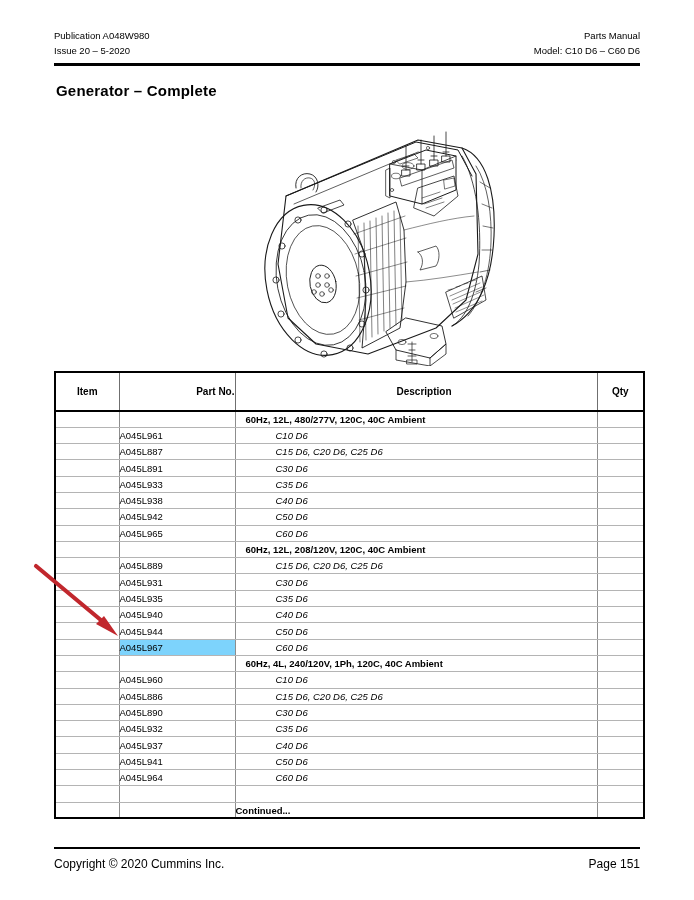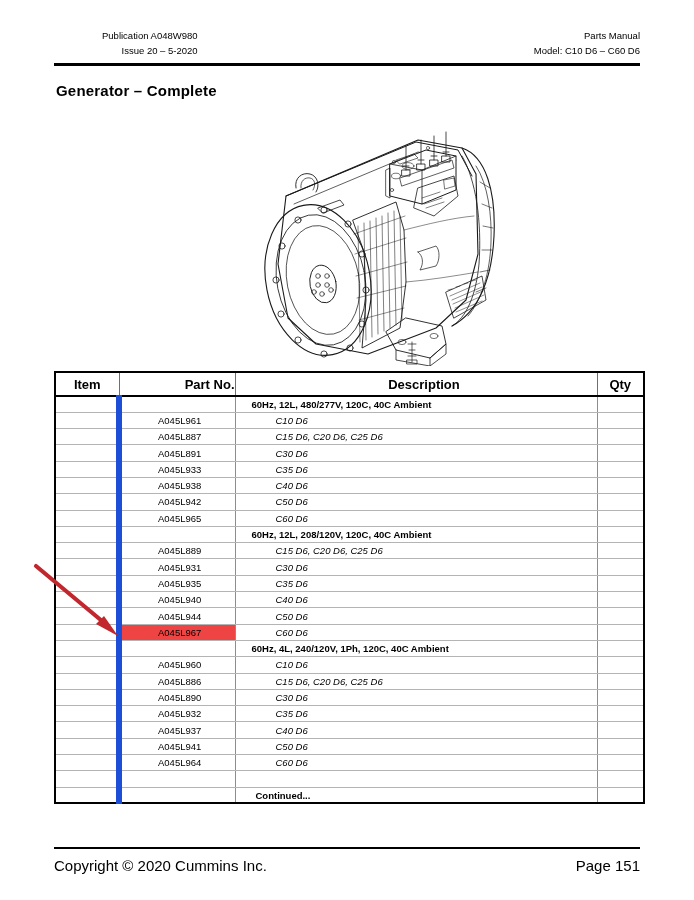--- a/index.html
+++ b/index.html
@@ -28,21 +28,21 @@
   .page-header {
     position: absolute;
     left: 54px;
     top: 28px;
     width: 586px;
     display: flex;
     justify-content: space-between;
     font-size: 9.5px;
     line-height: 15px;
   }
-  .hdr-col-left { text-align: right; margin-left: 48px; }
+  .hdr-col-left { text-align: left; }
   .hdr-col-right { text-align: right; }
   .hdr-line { display: block; white-space: nowrap; }
 
   .header-rule {
     position: absolute;
     left: 54px;
     top: 63px;
     width: 586px;
     height: 2.5px;
     background: #000;
@@ -96,62 +96,62 @@
   
   table.parts {
     border: 2px solid #000;
   }
   table.parts thead th {
     border-top: none;
     border-bottom: 2px solid #000;
     border-left: 1px solid #6f6f6f;
     border-right: 1px solid #6f6f6f;
     font-weight: bold;
-    font-size: 13px;
-    height: 24px;
+    font-size: 10px;
+    height: 39px;
     text-align: center;
   }
   table.parts thead th:first-child { border-left: none; }
   table.parts thead th:last-child  { border-right: none; }
 
   table.parts tbody td { border-left: 1px solid #8d8d8d; border-right: 1px solid #8d8d8d; border-top: 1px solid #b4b4b4; border-bottom: 1px solid #b4b4b4; }
   table.parts tbody td:first-child { border-left: none; }
   table.parts tbody td:last-child  { border-right: none; }
 
   
-  table.parts tbody td.cell-part { border-left: 6px solid #1d4ed8; padding-left: 36px; }
+  table.parts tbody td.cell-part { border-left: 1px solid #1d4ed8; }
   table.parts tbody td.cell-desc { border-left: 1.6px solid #3a3a3a; }
   table.parts tbody td.cell-qty  { border-left: 1px solid #5a5a5a; }
   table.parts thead th.th-part { border-left: 1px solid #3a3a3a; text-align: right; }
   table.parts thead th.th-desc { border-left: 1.6px solid #000; padding-left: 16px; }
   table.parts thead th.th-qty  { border-left: 1px solid #3a3a3a; }
 
   td.cell-item { }
   td.cell-part { padding-left: 8px; }
   td.cell-desc { padding-left: 8px; }
   td.cell-qty  { }
 
   
   tr.group-row td {
     border-top: 2px solid #545454;
     border-bottom: 1px solid #9a9a9a;
   }
   tr.group-row td.cell-desc {
     font-weight: bold;
-    padding-left: 16px;
+    padding-left: 10px;
   }
   
   tr.part-row td.cell-desc { padding-left: 40px; font-style: italic; }
 
   tr.continued-row td {
     border-top: 2px solid #545454;
   }
   tr.continued-row td.cell-desc {
     font-weight: bold;
-    padding-left: 20px;
+    padding-left: 0;
   }
   tr.blank-row td { }
 
   
   td.cell-part.is-highlighted {
     background: #cfe0ef;
   }
 
   
   .annotation-arrow {
@@ -173,21 +173,21 @@
     height: 2.2px;
     background: #000;
   }
   .page-footer {
     position: absolute;
     left: 54px;
     top: 857px;
     width: 586px;
     display: flex;
     justify-content: space-between;
-    font-size: 15px;
+    font-size: 12px;
   }
 </style>
 </head>
 <body>
 
 <div class="page">
 
   <div class="page-header">
     <div class="hdr-col-left">
       <span class="hdr-line">Publication A048W980</span>
@@ -404,21 +404,21 @@
             <td class="cell-qty"></td>
           </tr>
           <tr class="part-row">
             <td class="cell-item"></td>
             <td class="cell-part">A045L944</td>
             <td class="cell-desc">C50 D6</td>
             <td class="cell-qty"></td>
           </tr>
           <tr class="part-row">
             <td class="cell-item"></td>
-            <td class="cell-part is-highlighted" style="background: #ef4444;">A045L967</td>
+            <td class="cell-part is-highlighted" style="background: #7dd3fc;">A045L967</td>
             <td class="cell-desc">C60 D6</td>
             <td class="cell-qty"></td>
           </tr>
           <tr class="group-row">
             <td class="cell-item"></td>
             <td class="cell-part"></td>
             <td class="cell-desc">60Hz, 4L, 240/120V, 1Ph, 120C, 40C Ambient</td>
             <td class="cell-qty"></td>
           </tr>
           <tr class="part-row">

